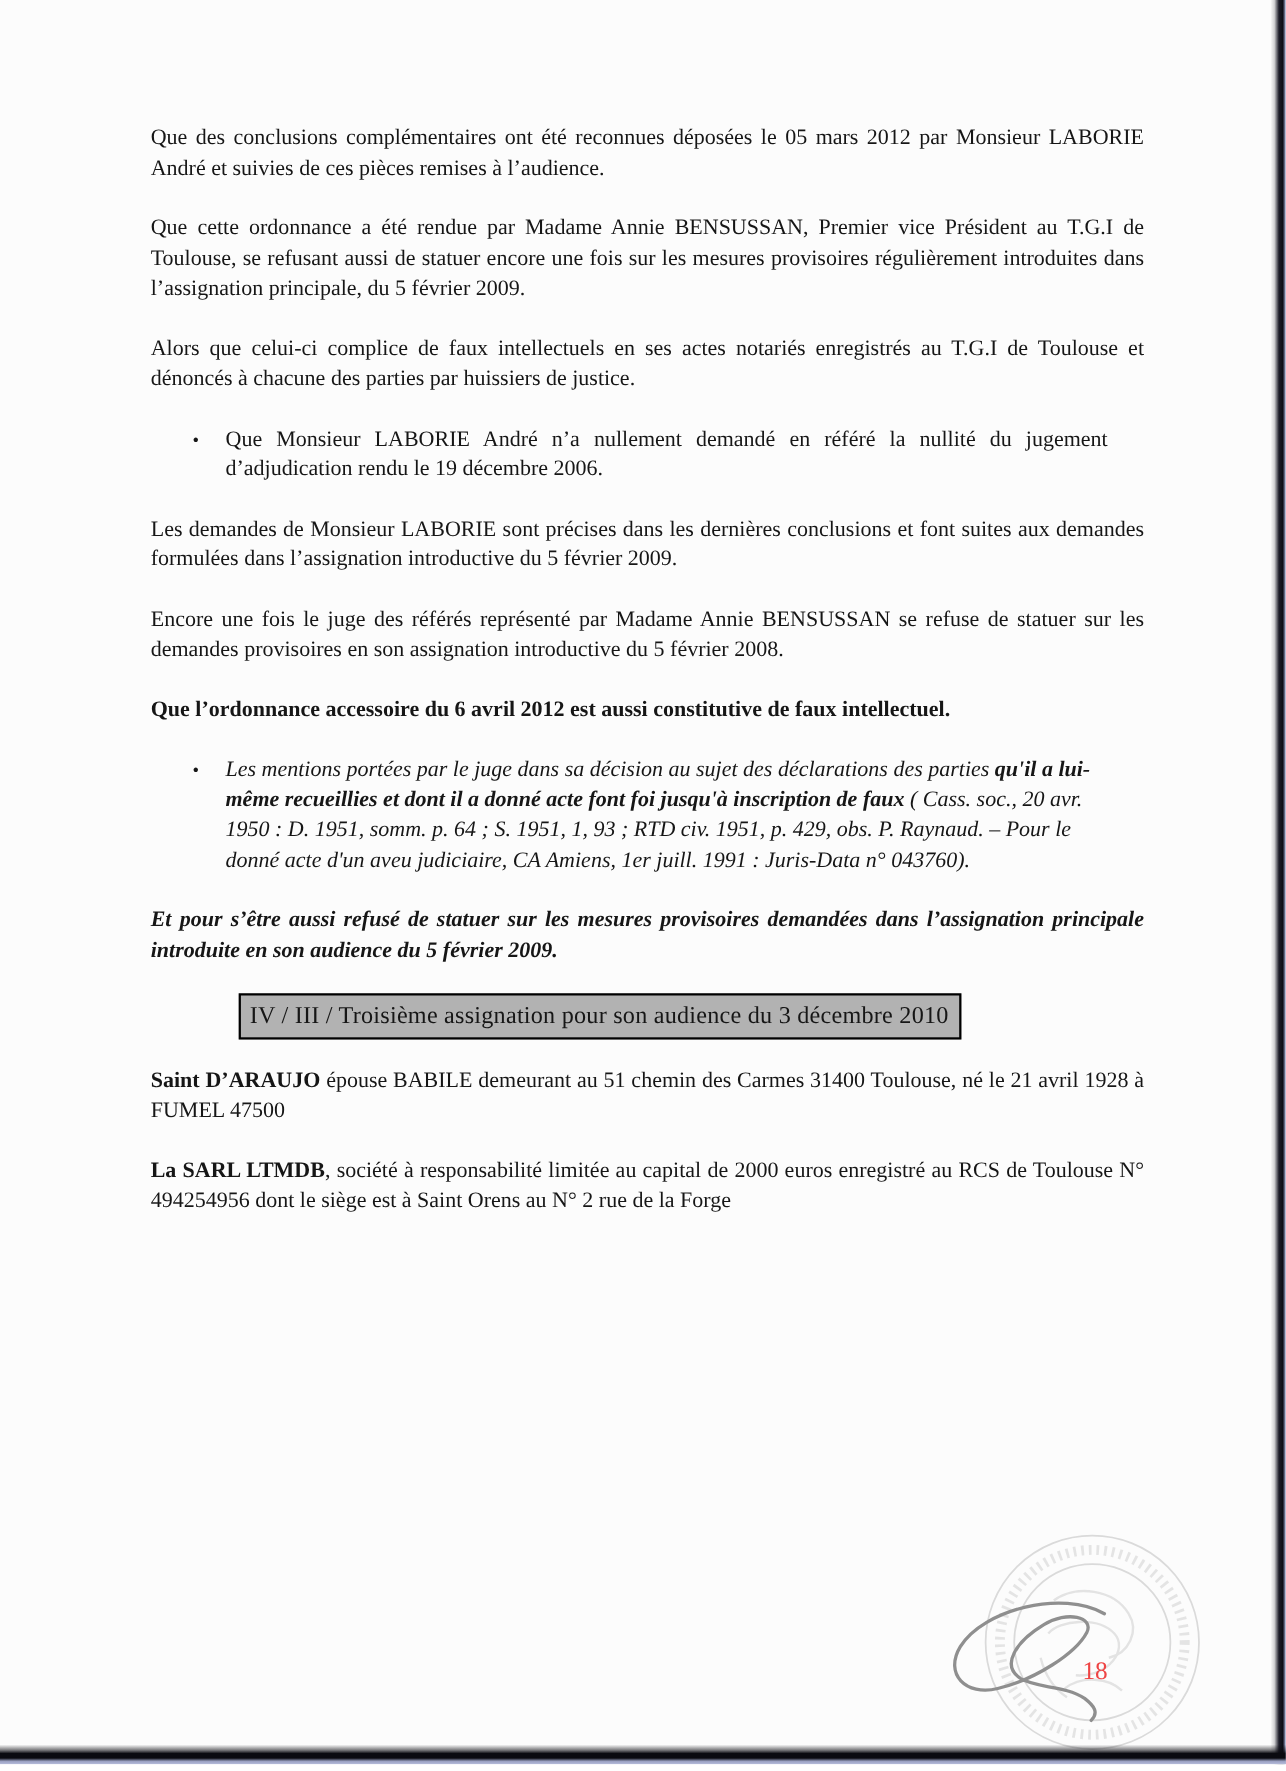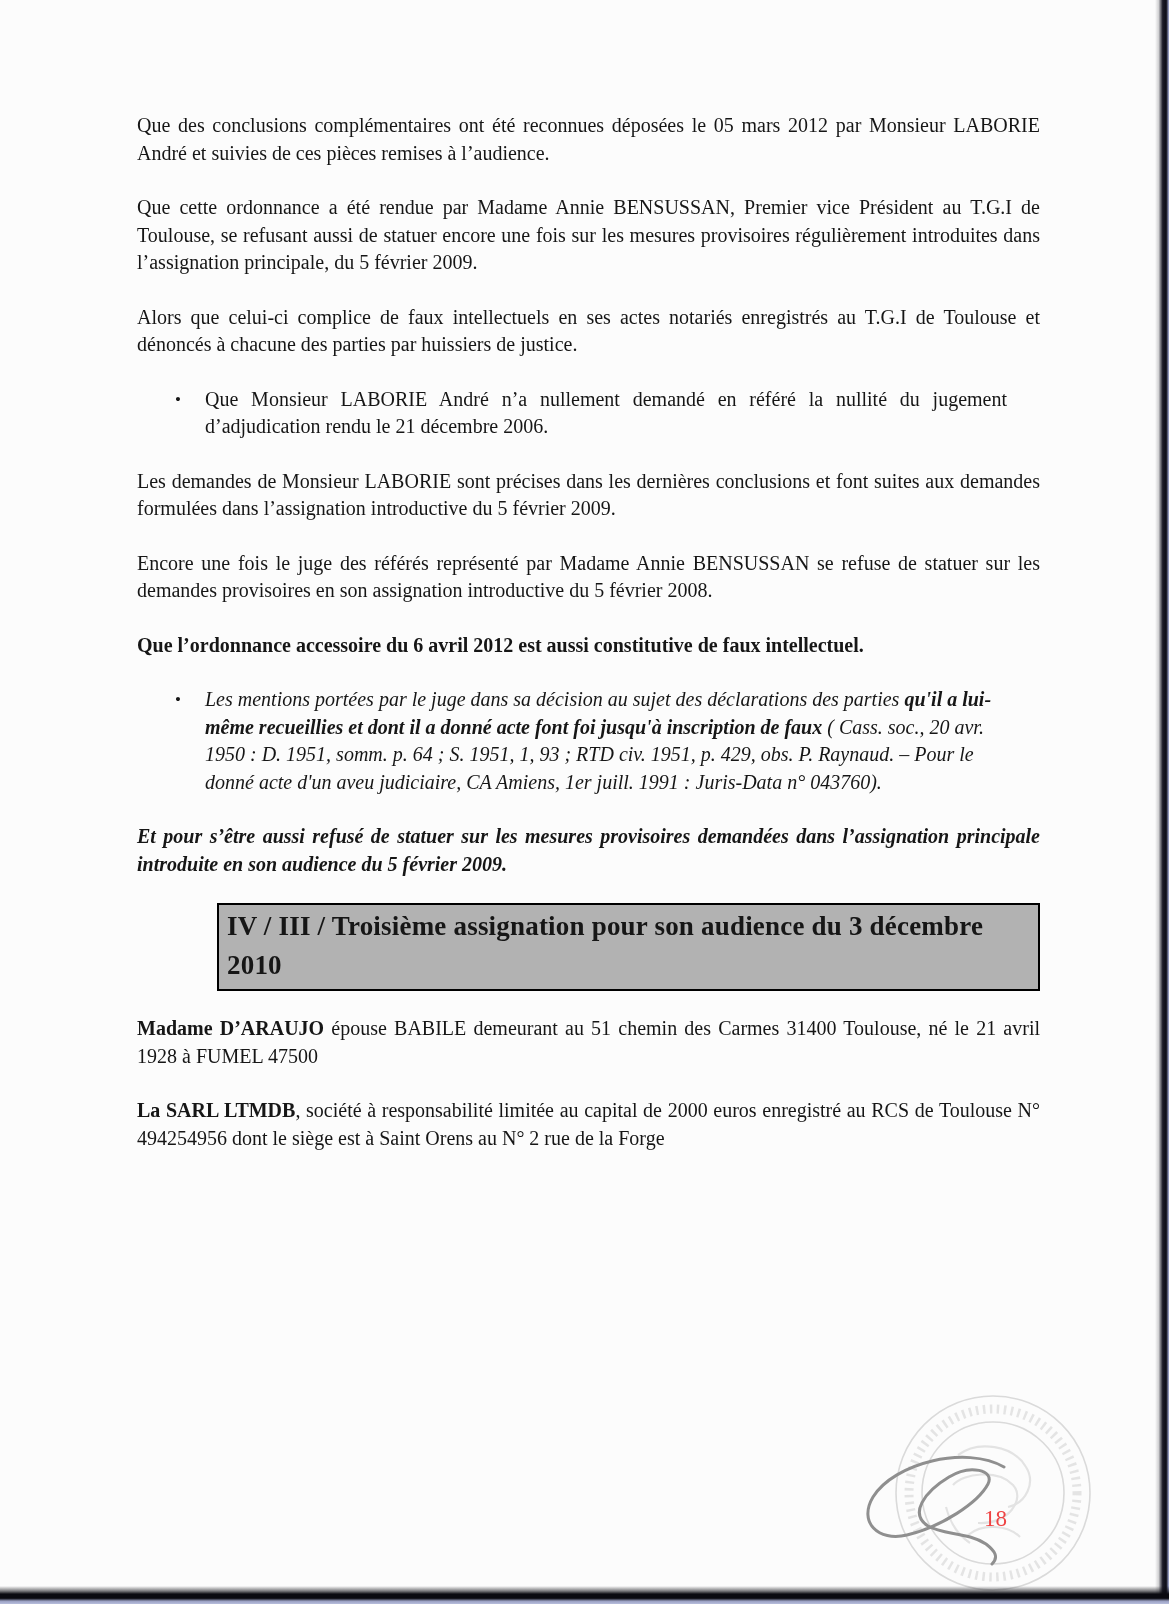--- a/index.html
+++ b/index.html
@@ -18,21 +18,21 @@
   .bullet{display:flex;margin-left:38px;margin-right:33px;}
   .bullet-dot{flex:0 0 30px;width:30px;font-size:17px;line-height:27.5px;}
   .bullet-text{flex:1;text-align:justify;}
   .no-justify .bullet-text{text-align:left;}
   .gap-before{margin-top:18px;}
   .heading-row{padding-left:80px;margin:-2px 0 24px 0;}
   .heading-box{
     display:inline-block;
     background:var(--heading-box-bg,#b2b2b2);
     border:2px solid var(--heading-box-border,#000);
-    font-weight:bold;font-size:27px;line-height:1.45;
+    font-weight:normal;font-size:22px;line-height:1.45;
     padding:2px 10px 4px 8px;
     letter-spacing:.2px;
   }
   .page-number{
     position:absolute;left:984px;top:1504px;
     font-size:23px;line-height:30px;color:#ef4444;
   }
   .stamp-wrap{position:absolute;left:858px;top:1385px;width:270px;height:220px;pointer-events:none;}
   .edge-right{
     position:absolute;top:0;right:0;width:14px;height:100%;
@@ -53,32 +53,32 @@
 <body>
 
 <div class="page">
 
   <div class="content">
       <div class="para"><span>Que des conclusions complémentaires ont été reconnues déposées le 05 mars 2012 par Monsieur LABORIE André et suivies de ces pièces remises à l’audience.</span></div>
       <div class="para"><span>Que cette ordonnance a été rendue par Madame Annie BENSUSSAN, Premier vice Président au T.G.I de Toulouse, se refusant aussi de statuer encore une fois sur les mesures provisoires régulièrement introduites dans l’assignation principale, du 5 février 2009.</span></div>
       <div class="para"><span>Alors que celui-ci complice de faux intellectuels en ses actes notariés enregistrés au T.G.I de Toulouse et dénoncés à chacune des parties par huissiers de justice.</span></div>
       <div class="para bullet">
         <span class="bullet-dot">•</span>
-        <span class="bullet-text"><span>Que Monsieur LABORIE André n’a nullement demandé en référé la nullité du jugement d’adjudication rendu le 21 décembre 2006.</span></span>
+        <span class="bullet-text"><span>Que Monsieur LABORIE André n’a nullement demandé en référé la nullité du jugement d’adjudication rendu le 19 décembre 2006.</span></span>
       </div>
       <div class="para"><span>Les demandes de Monsieur LABORIE sont précises dans les dernières conclusions et font suites aux demandes formulées dans l’assignation introductive du 5 février  2009.</span></div>
       <div class="para"><span>Encore une fois le juge des référés représenté par  Madame Annie BENSUSSAN se refuse de statuer sur les demandes provisoires en son assignation introductive du 5 février 2008.</span></div>
       <div class="para"><span class="b">Que l’ordonnance accessoire du 6 avril 2012 est aussi constitutive de faux intellectuel.</span></div>
       <div class="para bullet no-justify">
         <span class="bullet-dot">•</span>
         <span class="bullet-text"><span class="i">Les mentions portées par le juge dans sa décision au sujet des déclarations des parties </span><span class="b i">qu'il a lui-même recueillies et dont il a donné acte font foi jusqu'à inscription de faux </span><span class="i">( Cass. soc., 20 avr. 1950 : D. 1951, somm. p. 64 ; S. 1951, 1, 93 ; RTD civ. 1951, p. 429, obs. P. Raynaud. – Pour le donné acte d'un aveu judiciaire,  CA Amiens, 1er juill. 1991 : Juris-Data n° 043760).</span></span>
       </div>
       <div class="para"><span class="b i">Et pour s’être aussi refusé de statuer sur les mesures provisoires demandées dans l’assignation principale introduite en son audience du 5 février 2009.</span></div>
       <div class="heading-row"><span class="heading-box"><span class="b">IV / III / Troisième assignation pour son audience du 3 décembre 2010</span></span></div>
-      <div class="para"><span class="b">Madame D’ARAUJO </span><span>épouse BABILE demeurant au 51 chemin des Carmes 31400 Toulouse, né le 21 avril 1928 à FUMEL 47500</span></div>
+      <div class="para"><span class="b">Saint D’ARAUJO </span><span>épouse BABILE demeurant au 51 chemin des Carmes 31400 Toulouse, né le 21 avril 1928 à FUMEL 47500</span></div>
       <div class="para"><span class="b">La SARL LTMDB</span><span>, société à responsabilité limitée au capital de 2000 euros enregistré au RCS de Toulouse N° 494254956 dont le siège est à Saint Orens au N° 2 rue de la Forge</span></div>
     </div>
 
   <div class="stamp-wrap">
     <svg width="270" height="220" viewBox="0 0 270 220">
       <g fill="none" stroke="#dadada" stroke-width="1.6">
         <circle cx="135" cy="108" r="97"></circle>
         <circle cx="135" cy="108" r="71"></circle>
       </g>
 

